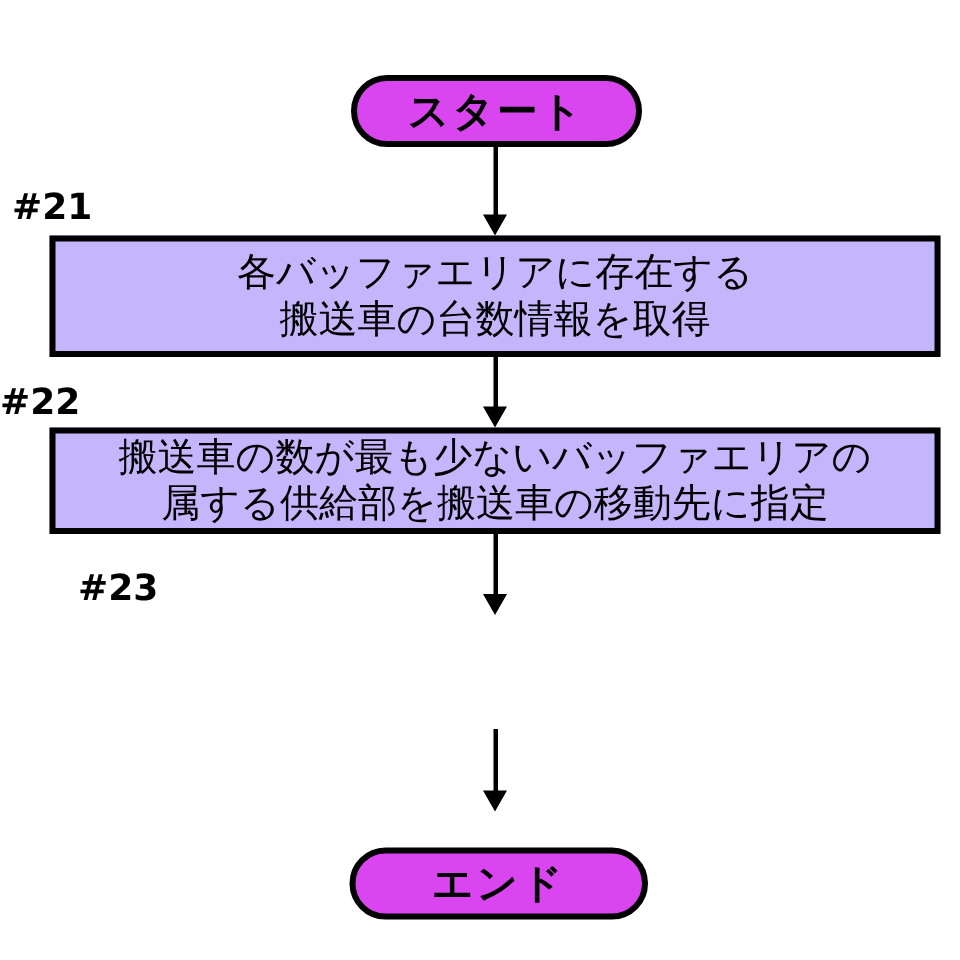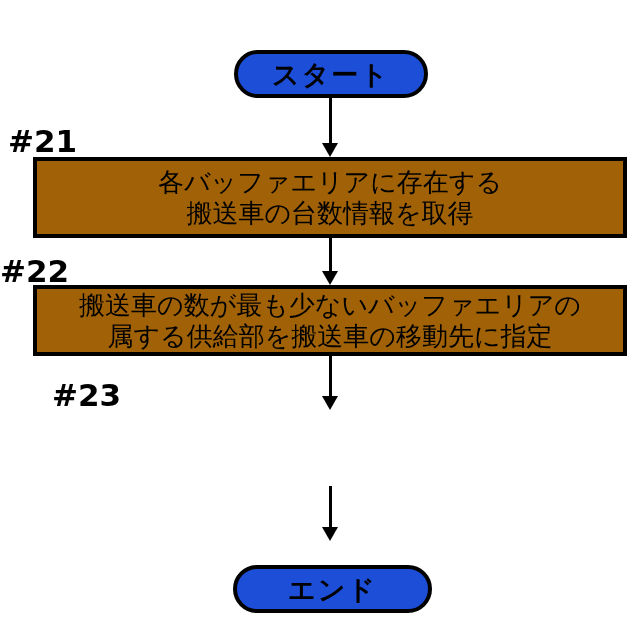--- a/index.html
+++ b/index.html
@@ -16,56 +16,56 @@
     font-family: "DejaVu Sans", "Liberation Sans", sans-serif;
     color: #000000;
   }
 
   
   .terminator {
     position: absolute;
     box-sizing: border-box;
     border: 4px solid #000000;
     border-radius: 999px;
-    background: #1d4ed8;
+    background: #d946ef;
     display: flex;
     align-items: center;
     justify-content: center;
   }
   .terminator .term-label {
     font-size: 27px;
     font-weight: 700;
     letter-spacing: 2px;
     line-height: 1;
     white-space: nowrap;
   }
 
   
   .process {
     position: absolute;
     box-sizing: border-box;
     border: 4px solid #000000;
-    background: #a16207;
+    background: #c4b5fd;
     display: flex;
     flex-direction: column;
     align-items: center;
     justify-content: center;
   }
   .process .proc-line {
     font-size: 26px;
     font-weight: 500;
     line-height: 1.18;
     white-space: nowrap;
     text-align: center;
   }
 
   
   .step-tag {
     position: absolute;
-    font-size: 31px;
+    font-size: 24px;
     font-weight: 700;
     line-height: 1;
     white-space: nowrap;
     font-family: "DejaVu Sans", "Liberation Sans", sans-serif;
   }
 
   
   .connector {
     position: absolute;
   }

